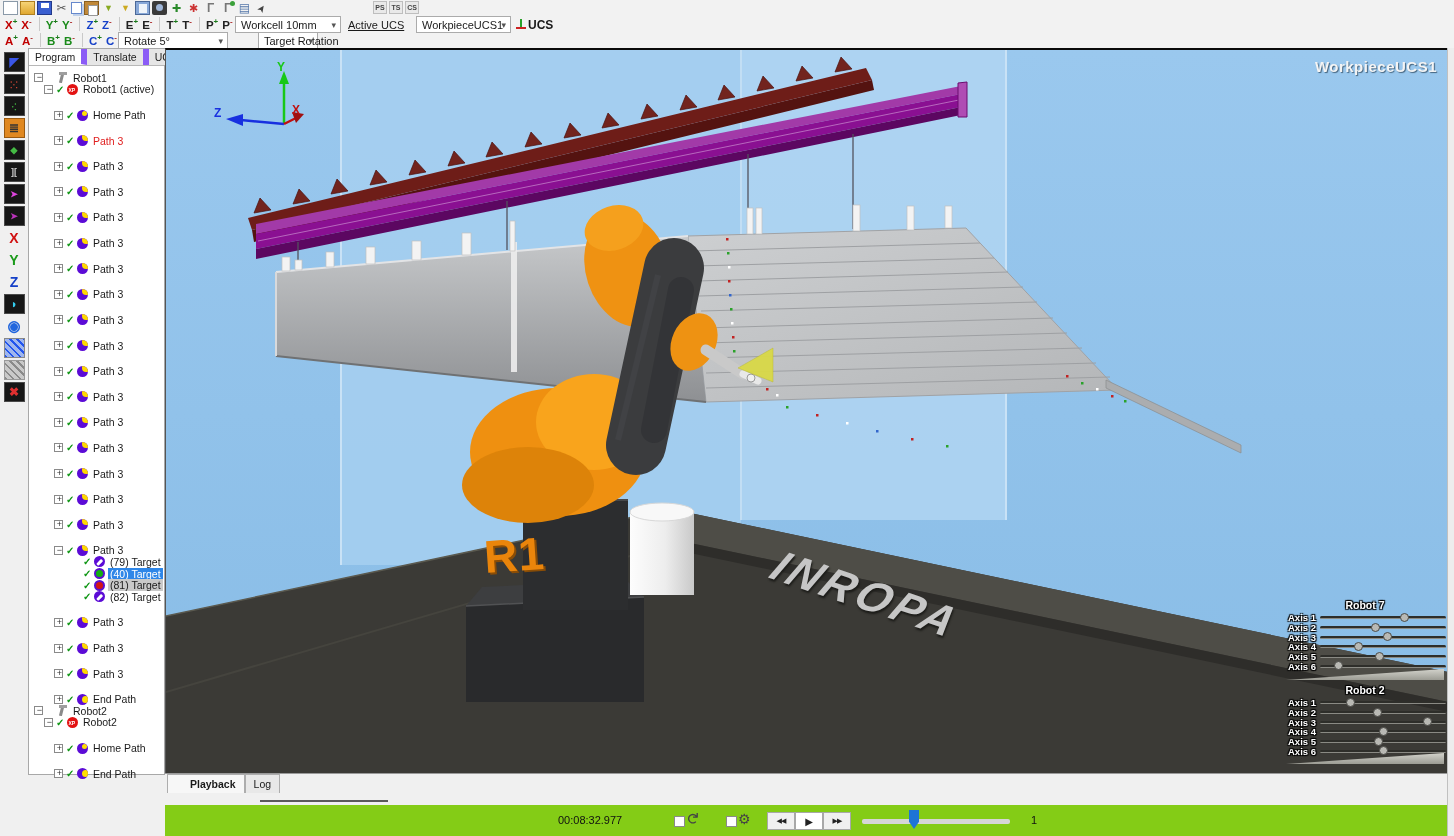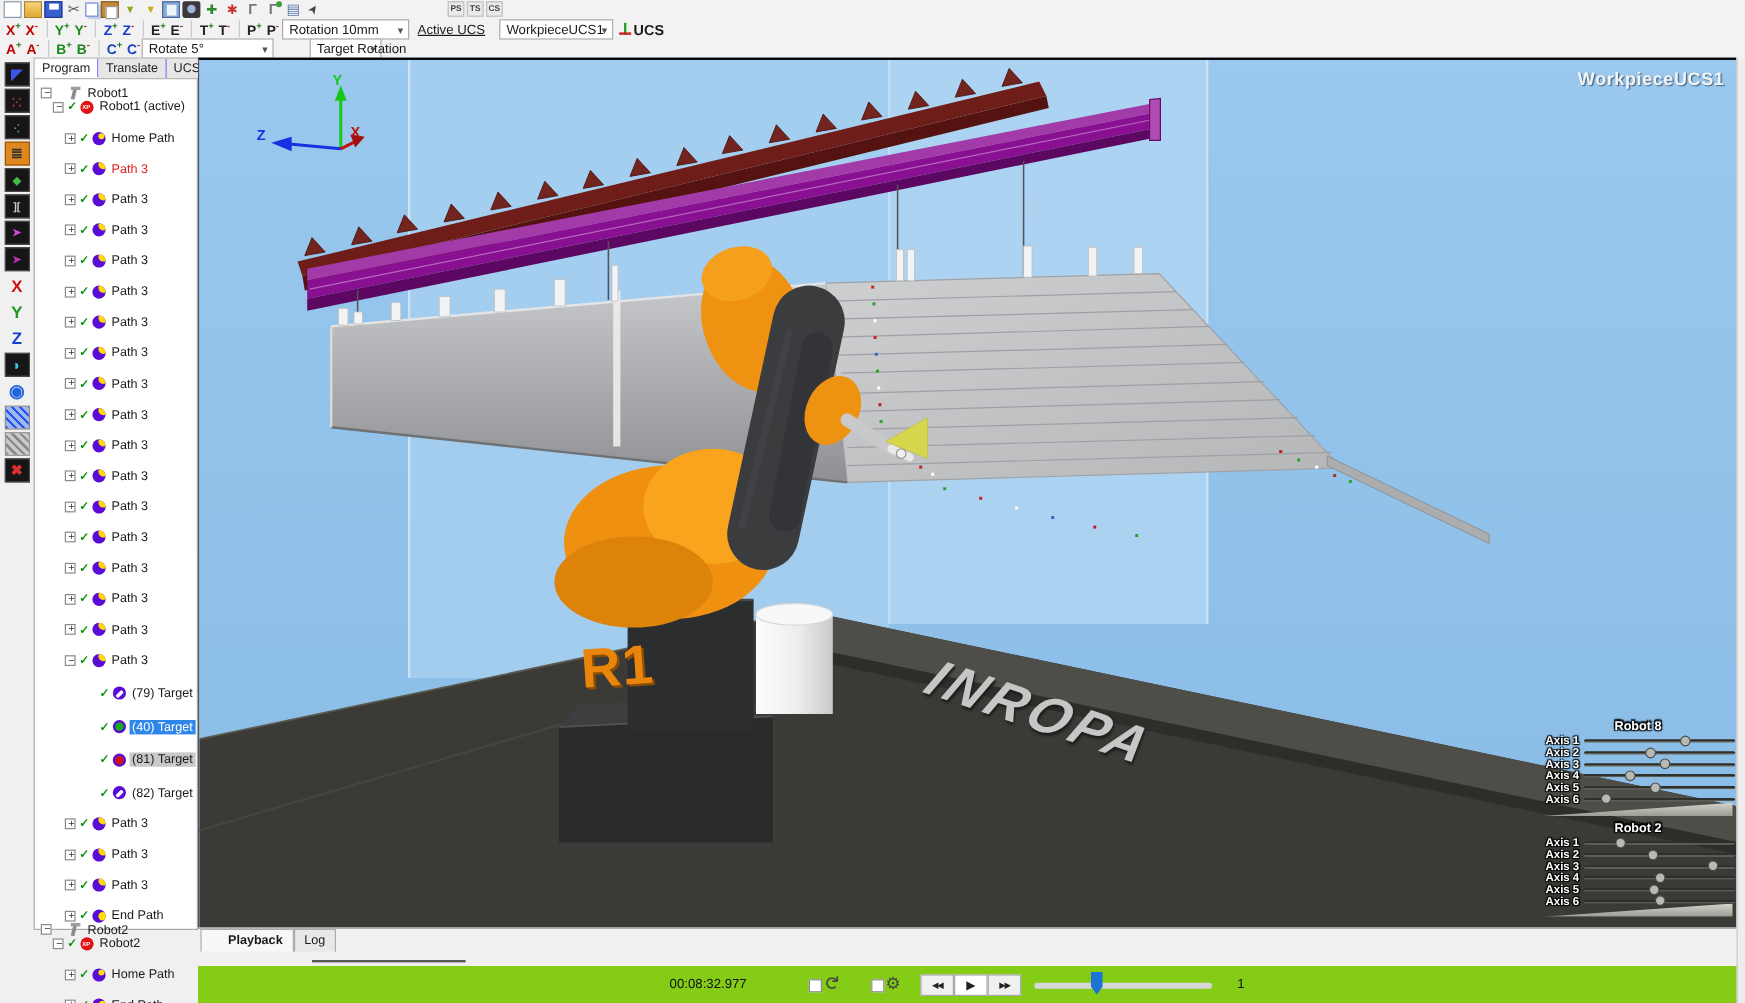--- a/index.html
+++ b/index.html
@@ -56,25 +56,25 @@
   .st7 { color:#DD44DD; font-size:9px; } .st8 { color:#BB33BB; font-size:9px; }
   .stx { color:#D01010; font-size:14px; } .sty { color:#1A9A1A; font-size:14px; } .stz { color:#1540C8; font-size:14px; }
   .st12 { color:#33CCEE; } .st13 { color:#2266DD; font-size:15px; }
   .st14 { background:repeating-linear-gradient(45deg,#2255EE 0 2px,#9FB6EE 2px 5px); border:1px solid #888; }
   .st15 { background:repeating-linear-gradient(45deg,#8A8A8A 0 2px,#C9C9C9 2px 5px); border:1px solid #999; }
   .st16 { color:#E03030; font-size:12px; }
 
   
   #treepanel { position:absolute; left:28px; top:48px; width:137px; height:727px; background:#fff; border:1px solid #A8A8A8; }
   #treetabs { display:flex; height:17px; background:#EDEDED; border-bottom:1px solid #B8B8B8; }
-  .ttab { padding:2px 6px 0 6px; font-size:10.5px; color:#222; border-right:1px solid #8b5cf6; background:#E6E6E6; white-space:nowrap; }
+  .ttab { padding:2px 6px 0 6px; font-size:10.5px; color:#222; border-right:6px solid #8b5cf6; background:#E6E6E6; white-space:nowrap; }
   .ttab.active { background:#fff; border-bottom:1px solid #fff; }
   #tree { padding:6px 0 0 2px; overflow:hidden; }
   .trowi { height:11.62px; display:flex; align-items:center; font-size:10.5px; white-space:nowrap; }
-  .lv0 { padding-left:3px; } .lv1 { padding-left:13px; } .lv2 { padding-left:23px;margin-top:14px; } .lv3 { padding-left:40px;margin-top:16px; }
+  .lv0 { padding-left:3px; } .lv1 { padding-left:13px; } .lv2 { padding-left:23px;margin-top:14px; } .lv3 { padding-left:40px; }
   .expander { width:9px; height:9px; border:1px solid #8A8A8A; background:#fff; margin-right:3px; flex:none; position:relative; }
   .expander::before { position:absolute; left:0; top:-2px; width:9px; text-align:center; font-size:9px; line-height:11px; color:#333; }
   .exp-plus::before { content:"+"; } .exp-minus::before { content:"−"; }
   .exp-none { visibility:hidden; }
   .chk { width:9px; flex:none; color:#0B9410; font-weight:bold; font-size:10px; margin-right:2px; }
   .chk::before { content:"✓"; }
   .chk.off::before { visibility:hidden; }
   .ticon { width:11px; height:11px; border-radius:50%; margin-right:3px; flex:none; position:relative; overflow:hidden; }
   .i-path { background:#5B0BD6; }
   .i-path::after { content:""; position:absolute; right:-2px; top:-2px; width:8px; height:8px; border-radius:50%; background:#FFD900; }
@@ -184,21 +184,21 @@
         <span class="jog" style="color: rgb(21, 64, 200);"><span>Z</span><sup class="plus">+</sup></span>
         <span class="jog sep" style="color: rgb(21, 64, 200);"><span>Z</span><sup class="minus">-</sup></span>
         <span class="jog" style="color: rgb(34, 34, 34);"><span>E</span><sup class="plus">+</sup></span>
         <span class="jog sep" style="color: rgb(34, 34, 34);"><span>E</span><sup class="minus">-</sup></span>
         <span class="jog" style="color: rgb(34, 34, 34);"><span>T</span><sup class="plus">+</sup></span>
         <span class="jog sep" style="color: rgb(34, 34, 34);"><span>T</span><sup class="minus">-</sup></span>
         <span class="jog" style="color: rgb(34, 34, 34);"><span>P</span><sup class="plus">+</sup></span>
         <span class="jog" style="color: rgb(34, 34, 34);"><span>P</span><sup class="minus">-</sup></span>
       </div>
     <div class="cbo" style="left:235px; top:0; width:106px;">
-        <span>Rotation 10mm</span>
+        <span>Workcell 10mm</span>
       </div>
     <div class="lbl" style="left:348px; top:3px;text-decoration:underline;">Active UCS</div>
     <div class="cbo" style="left:416px; top:0; width:95px;">
         <span>WorkpieceUCS1</span>
       </div>
     <div id="ucsbtn">
         <span class="axg"></span>
         <span>UCS</span>
       </div>
   </div>
@@ -626,21 +626,21 @@
   </svg>
 
   <div id="vplabel">WorkpieceUCS1</div>
   <div class="triadlbl" id="tl-y">Y</div>
   <div class="triadlbl" id="tl-z">Z</div>
   <div class="triadlbl" id="tl-x">X</div>
   <div id="r1label">R1</div>
   <div id="brand">INROPA</div>
 
   <div class="axpanel" id="axp1">
-    <div class="axtitle">Robot 8</div>
+    <div class="axtitle">Robot 7</div>
     <div>
 
     <div class="axrow">
           <span class="axlabel">Axis 1</span>
           <span class="axtrack">
             <span class="axknob" style="left: 67%;"></span>
           </span>
         </div>
         <div class="axrow">
           <span class="axlabel">Axis 2</span>

